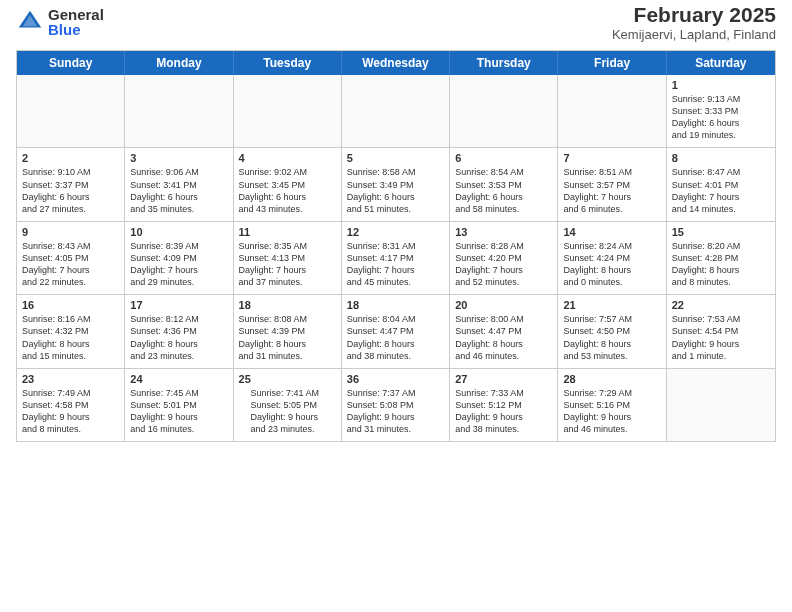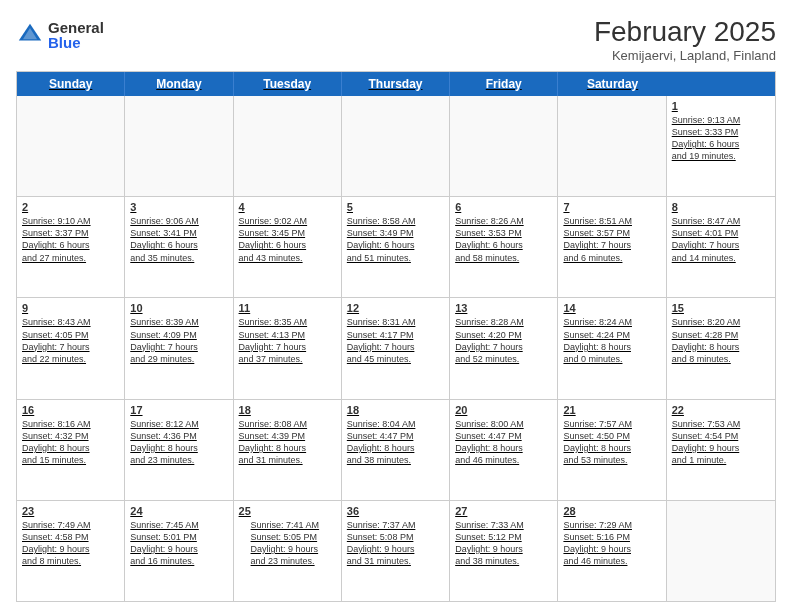--- a/index.html
+++ b/index.html
@@ -5,22 +5,22 @@
     * { margin: 0; padding: 0; box-sizing: border-box; }
     body {
       font-family: Arial, sans-serif;
       background: #fff;
       width: 792px;
       height: 612px;
       overflow: hidden;
     }
     .page {
       width: 792px;
-      height: 612px;
-      padding: 16px 16px 10px 16px;
+      height: 452px;
+      padding: 3px 16px 10px 16px;
       display: flex;
       flex-direction: column;
     }
     .header {
       display: flex;
       justify-content: space-between;
       align-items: flex-start;
       margin-bottom: 8px;
     }
     .logo {
@@ -45,35 +45,34 @@
     }
     .logo-icon {
       width: 28px;
       height: 28px;
       margin-right: 4px;
     }
     .title-block {
       text-align: right;
     }
     .main-title {
-      font-size: 28px;
-      font-weight: normal;
+      font-size: 21px;
+      font-weight: bold;
       color: #333;
       margin-left: 27px;
     }
     .subtitle {
       font-size: 13px;
       color: #555;
     }
     .calendar {
       flex: 1;
       display: flex;
       flex-direction: column;
       border: 1px solid #ccc;
-      text-decoration: underline;
     }
     .cal-header {
       display: grid;
       grid-template-columns: repeat(7, 1fr);
       background: #1a6abf;
     }
     .cal-header-cell {
       color: #fff;
       text-align: center;
       padding: 5px 2px;
@@ -136,20 +135,21 @@
       <div class="main-title">February 2025</div>
       <div class="subtitle">Kemijaervi, Lapland, Finland</div>
     </div>
   </div>
 
   <div class="calendar">
     <div class="cal-header" id="cal-header">
         <div class="cal-header-cell">Sunday</div>
         <div class="cal-header-cell">Monday</div>
         <div class="cal-header-cell">Tuesday</div>
+        <div class="cal-header-cell">Wednesday</div>
         <div class="cal-header-cell">Thursday</div>
         <div class="cal-header-cell">Friday</div>
         <div class="cal-header-cell">Saturday</div>
       </div>
     <div class="cal-body" id="cal-body">
         <div class="cal-row">
           <div class="cal-cell empty"></div>
           <div class="cal-cell empty"></div>
           <div class="cal-cell empty"></div>
           <div class="cal-cell empty"></div>
@@ -187,21 +187,21 @@
           </div>
           <div class="cal-cell">
             <span class="day-num">5</span>
             <div class="cell-text" style="white-space: pre-line;">Sunrise: 8:58 AM
 Sunset: 3:49 PM
 Daylight: 6 hours
 and 51 minutes.</div>
           </div>
           <div class="cal-cell">
             <span class="day-num">6</span>
-            <div class="cell-text" style="white-space: pre-line;">Sunrise: 8:26 AM
+            <div class="cell-text" style="white-space: pre-line;">Sunrise: 8:54 AM
 Sunset: 3:53 PM
 Daylight: 6 hours
 and 58 minutes.</div>
           </div>
           <div class="cal-cell">
             <span class="day-num">7</span>
             <div class="cell-text" style="white-space: pre-line;">Sunrise: 8:51 AM
 Sunset: 3:57 PM
 Daylight: 7 hours
 and 6 minutes.</div>

